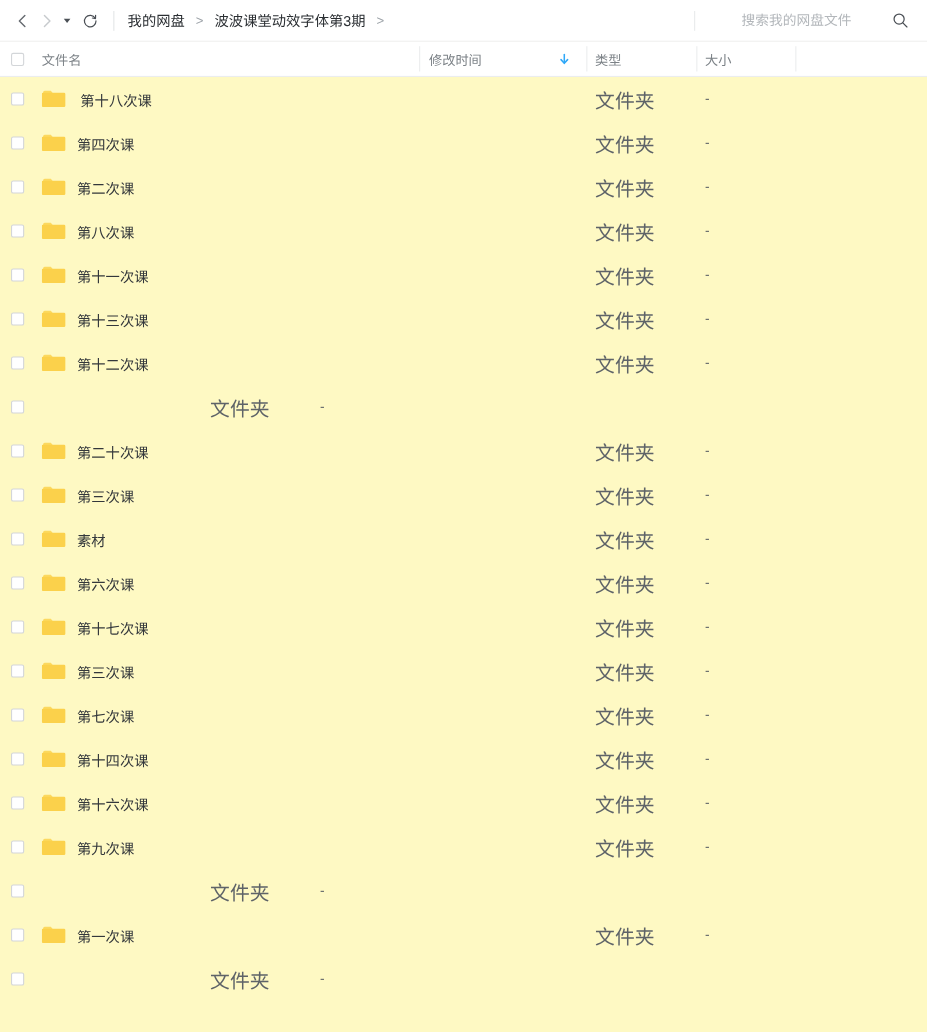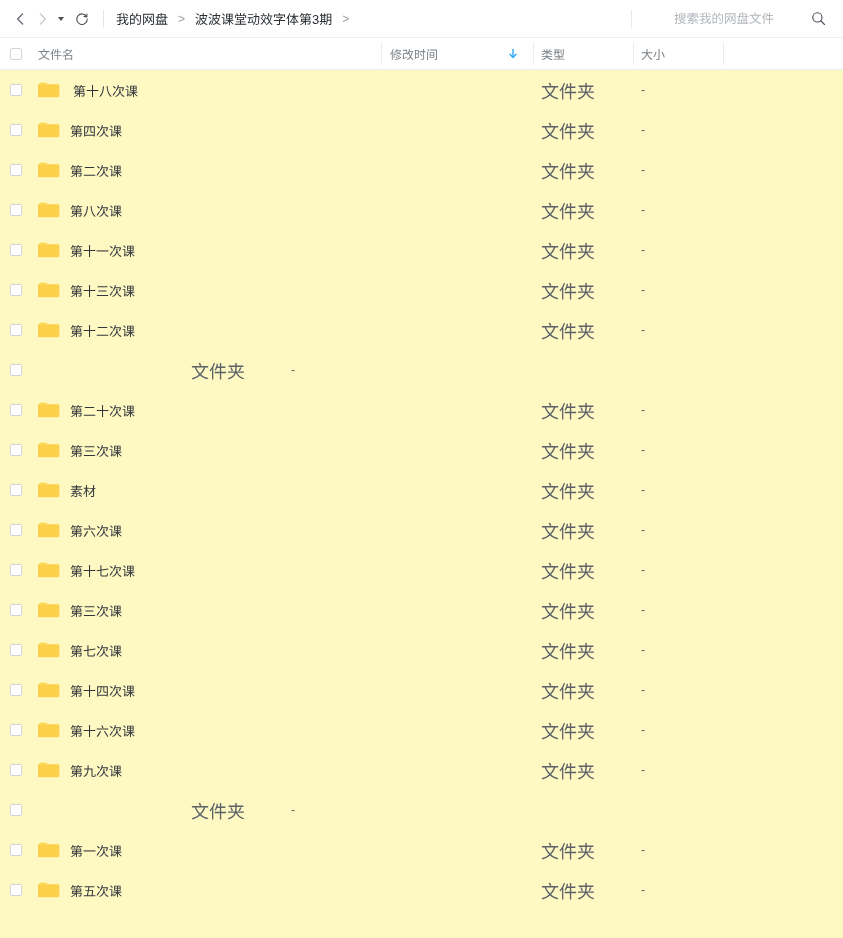--- a/index.html
+++ b/index.html
@@ -638,27 +638,20 @@
         </div>
         <div class="row-time"></div>
         <div class="row-type">文件夹</div>
         <div class="row-size">-</div>
         <div class="row-tail"></div>
       </div>
       <div class="file-row">
         <div class="cell-check">
           <span class="cb"></span>
         </div>
-        <div class="row-name">
-          <svg class="folder-icon" viewBox="0 0 22 18">
-            <path d="M1.2 3.0 a1.4 1.4 0 0 1 1.4-1.4 h5.6 l1.7 2.0 h-8.7 z" fill="#fcd95f"></path>
-            <path d="M1.2 3.3 h19.0 a1.2 1.2 0 0 1 1.2 1.2 v10.6 a1.2 1.2 0 0 1 -1.2 1.2 h-19.0 a1.2 1.2 0 0 1 -1.2 -1.2 v-10.6 a1.2 1.2 0 0 1 1.2 -1.2 z" fill="#fbd14b"></path>
-          </svg>
-          <span class="file-label">第五次课</span>
-        </div>
         <div class="row-time"></div>
         <div class="row-type">文件夹</div>
         <div class="row-size">-</div>
         <div class="row-tail"></div>
       </div>
     </div>
 
 </div>
 
 </body></html>

